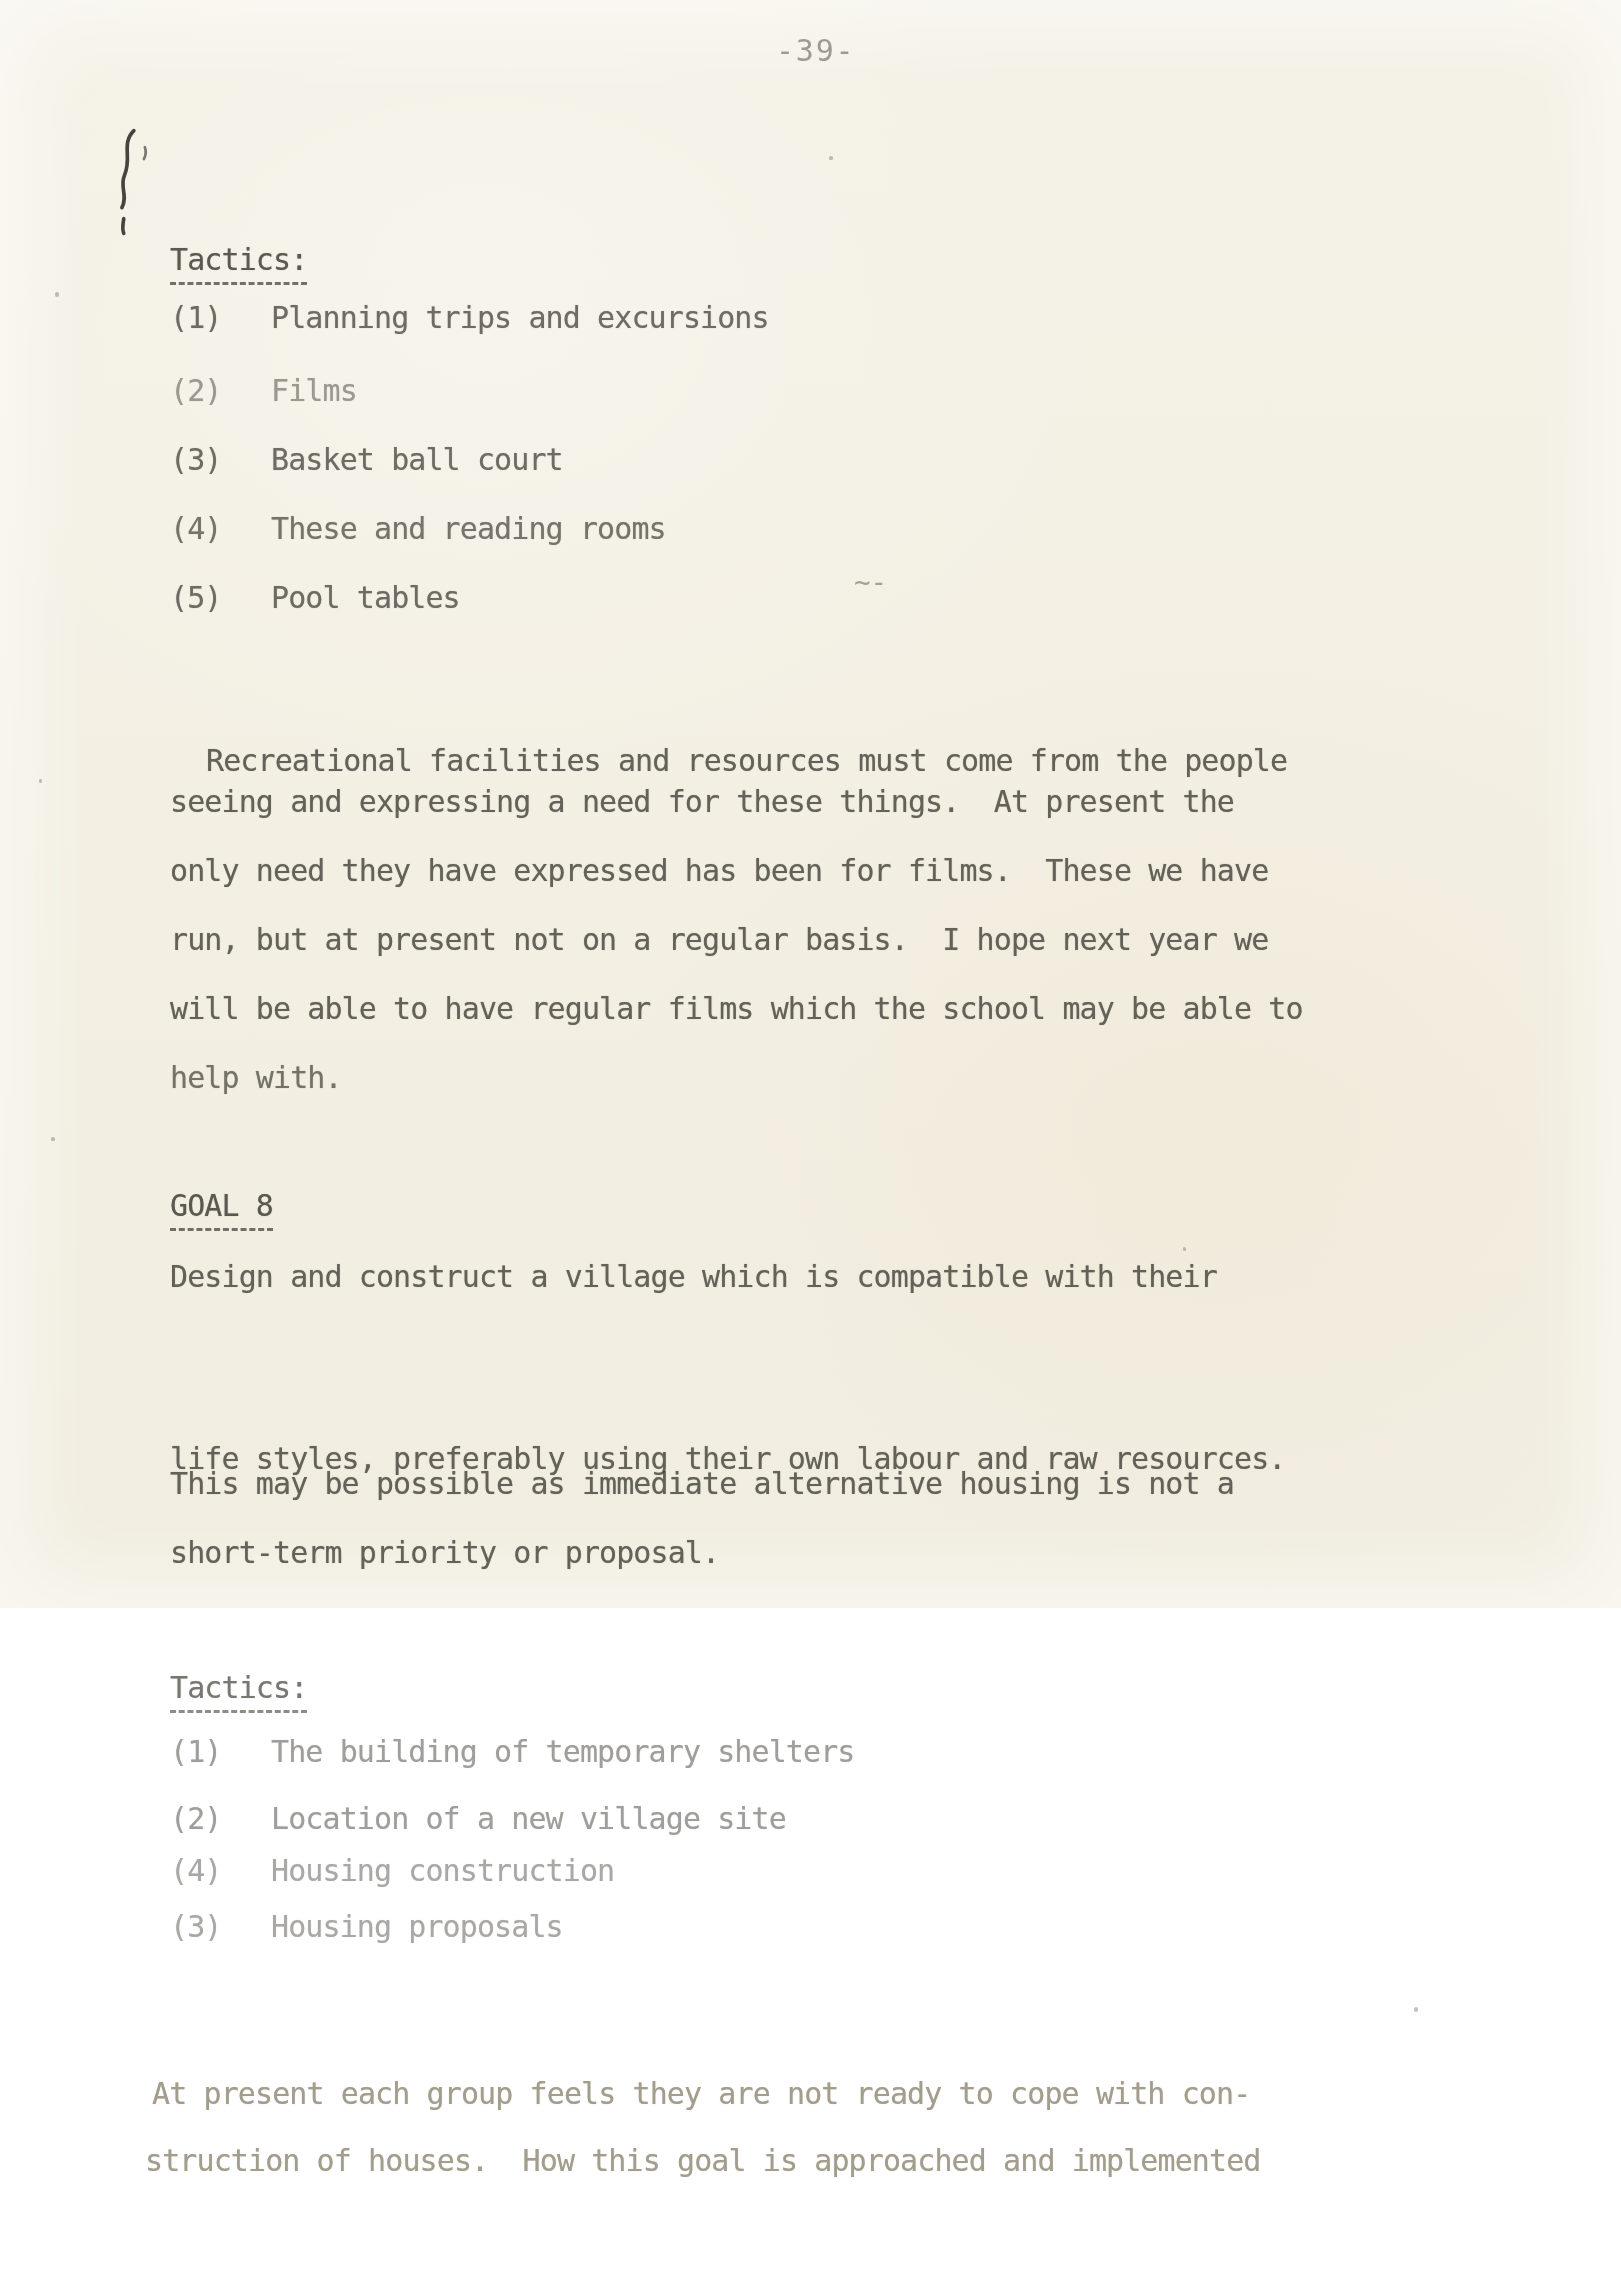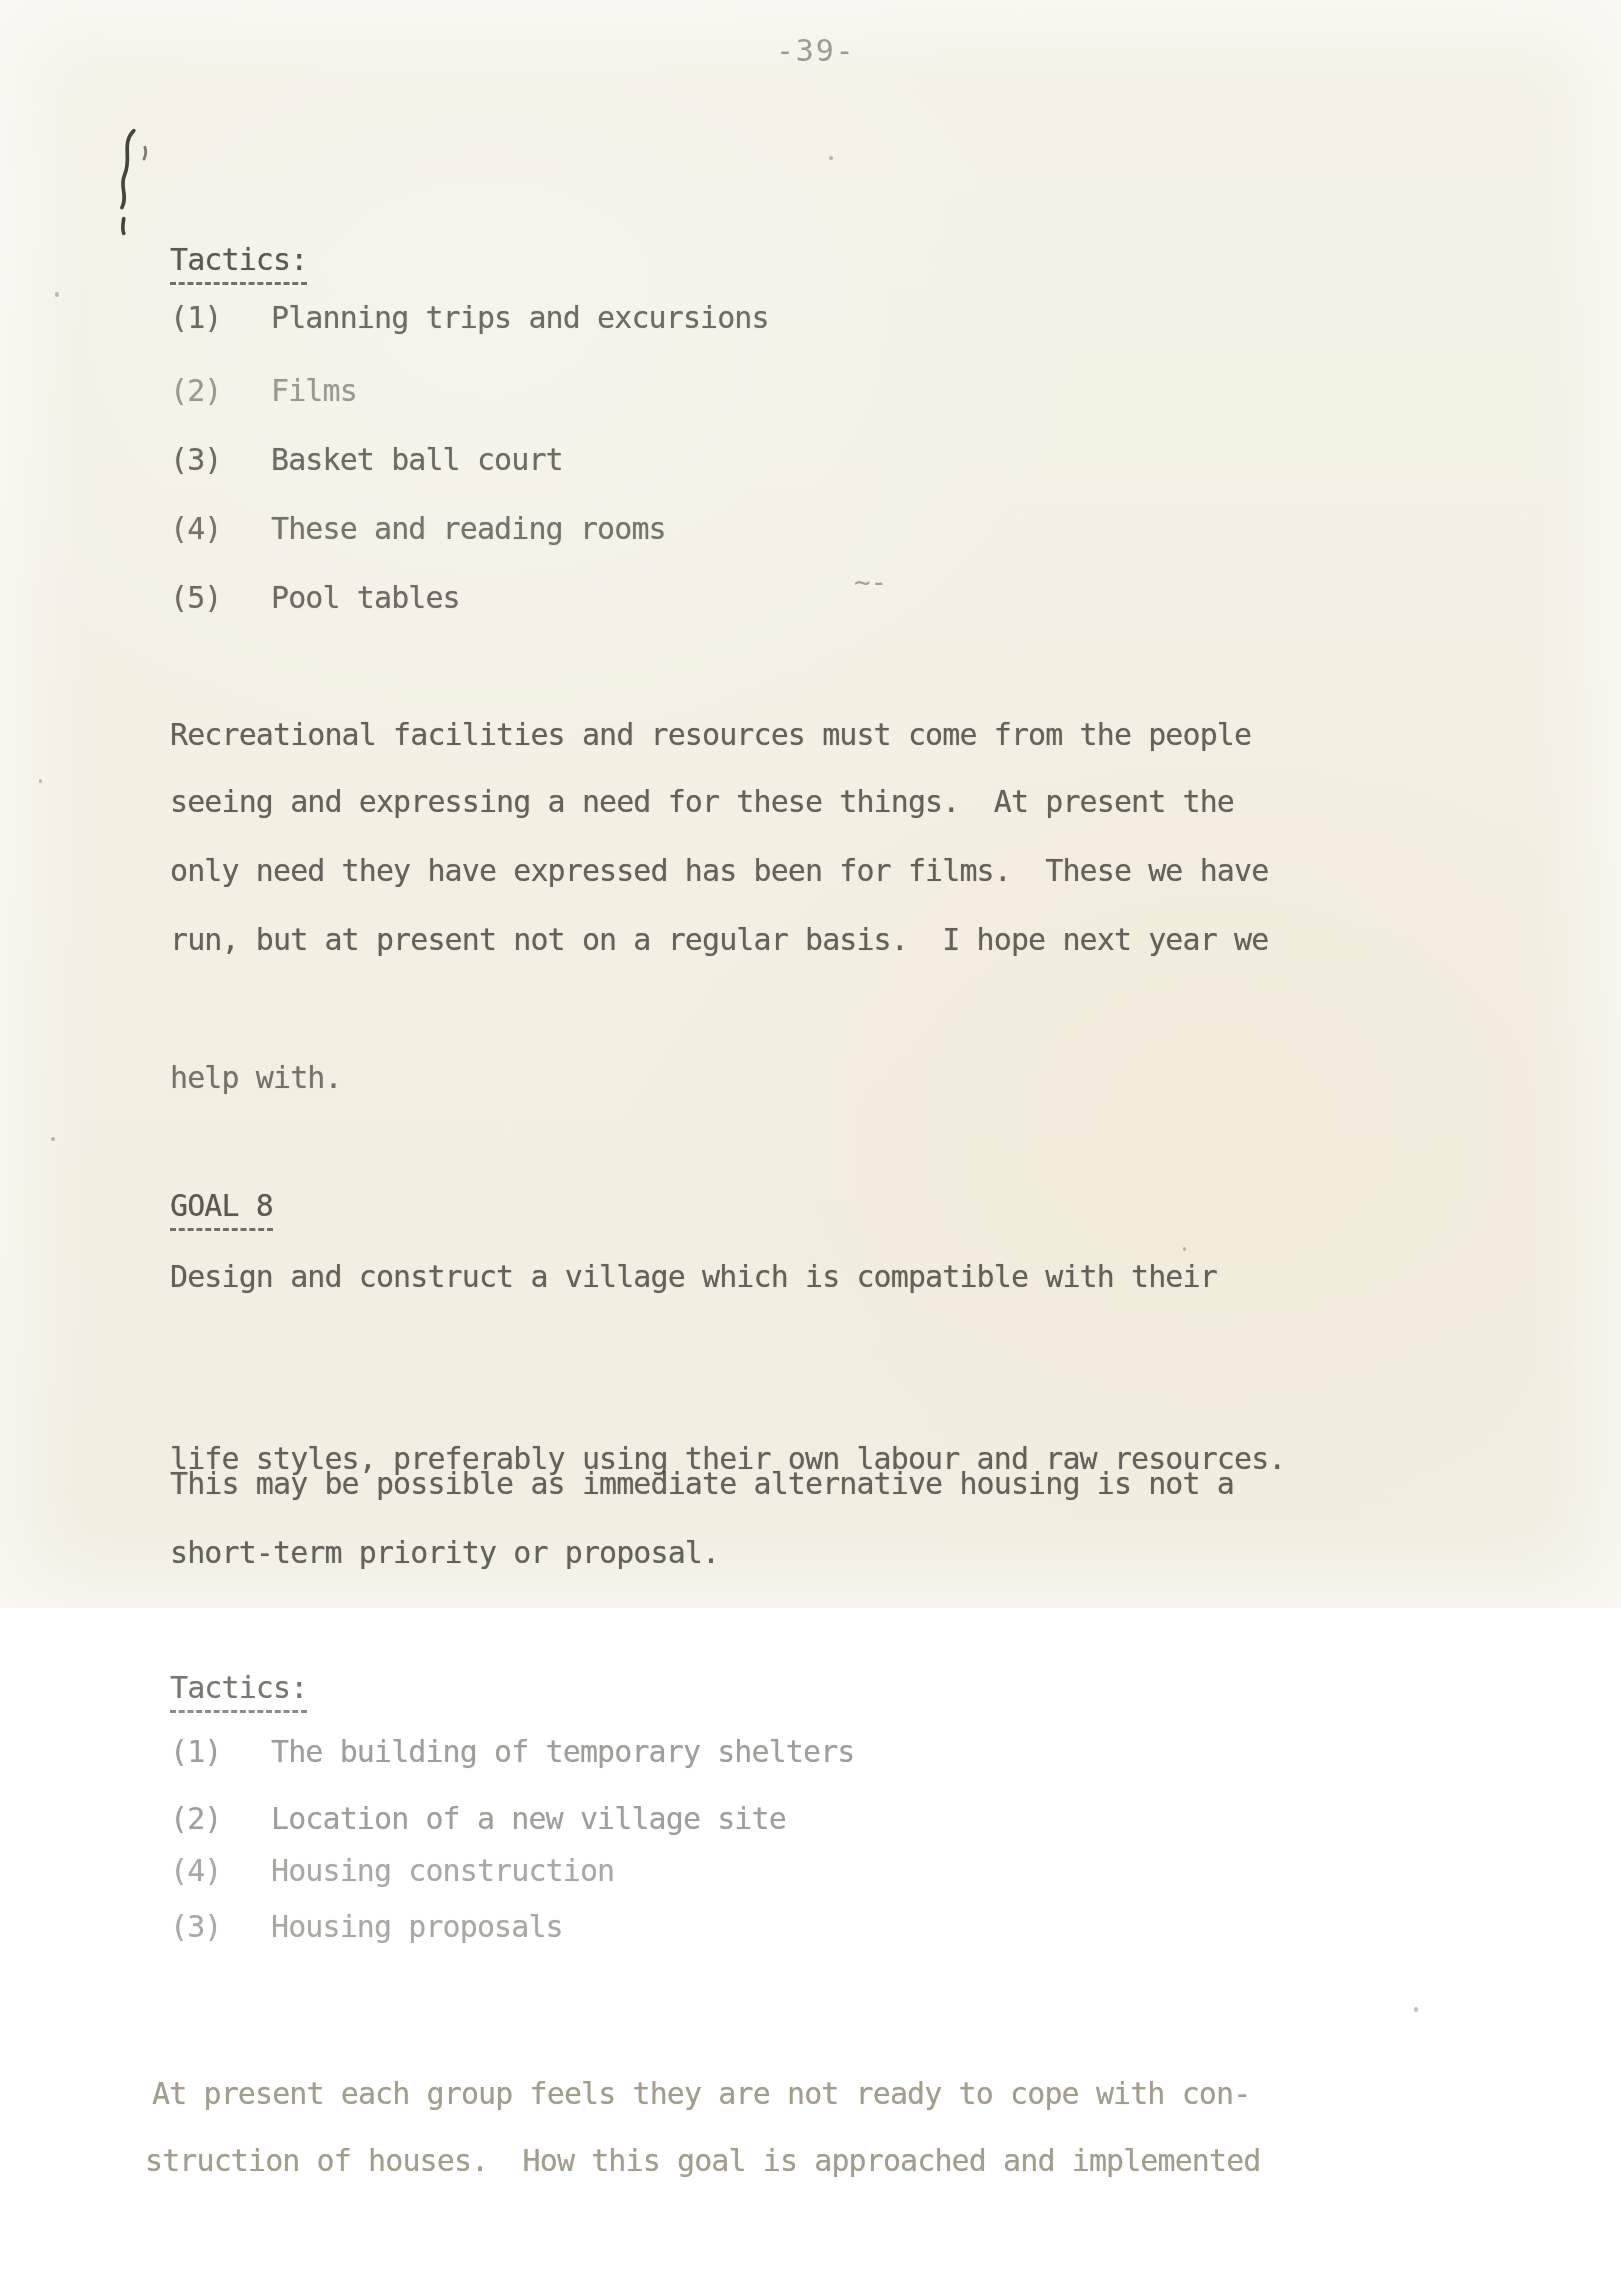--- a/index.html
+++ b/index.html
@@ -56,24 +56,25 @@
     <div class="line f85" style="top:241px;"><span class="ul">Tactics:</span></div>
 
     <div class="line f75" style="top:299px;"><span class="num">(1)</span><span>Planning trips and excursions</span></div>
     <div class="line f50" style="top:372px;"><span class="num">(2)</span><span>Films</span></div>
     <div class="line f75" style="top:441px;"><span class="num">(3)</span><span>Basket ball court</span></div>
     <div class="line f70" style="top:510px;"><span class="num">(4)</span><span>These and reading rooms</span></div>
     <div class="line f75" style="top:579px;"><span class="num">(5)</span><span>Pool tables</span></div>
 
     <div class="stray">~-</div>
 
-    <div class="line f80" style="top:716px;">Recreational facilities and resources must come from the people</div>
+    <div class="line f80" style="top:742px;margin-left:36px;">Recreational facilities and resources must come from the people</div>
     <div class="line f80" style="top:783px;">seeing and expressing a need for these things.  At present the</div>
     <div class="line f80" style="top:852px;">only need they have expressed has been for films.  These we have</div>
     <div class="line f80" style="top:921px;">run, but at present not on a regular basis.  I hope next year we</div>
+    <div class="line f80" style="top:990px;">will be able to have regular films which the school may be able to</div>
     <div class="line f70" style="top:1059px;">help with.</div>
 
     <div class="line f85" style="top:1187px;"><span class="ul">GOAL 8</span></div>
     <div class="line f80" style="top:1258px;">Design and construct a village which is compatible with their</div>
     <div class="line f80" style="top:1396px;margin-top:44px;">life styles, preferably using their own labour and raw resources.</div>
     <div class="line f80" style="top:1465px;">This may be possible as immediate alternative housing is not a</div>
     <div class="line f80" style="top:1534px;">short-term priority or proposal.</div>
 
     <div class="line f70" style="top:1669px;"><span class="ul">Tactics:</span></div>
 

